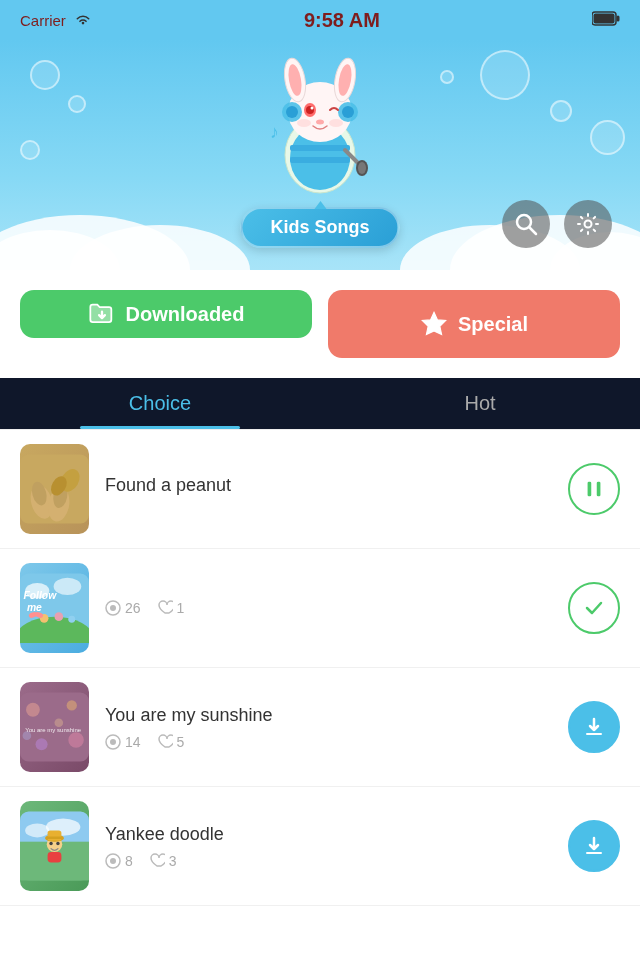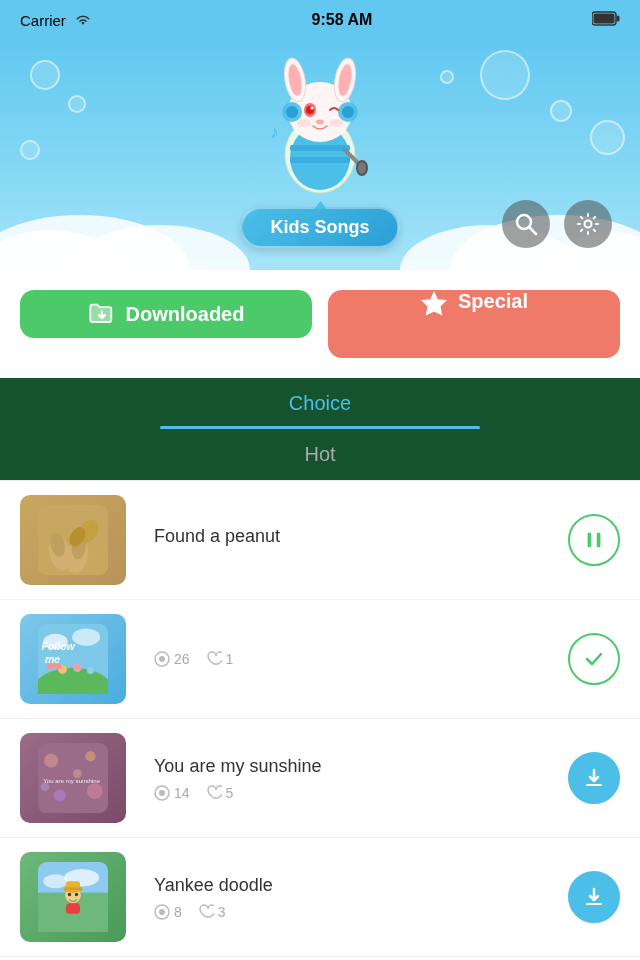--- a/index.html
+++ b/index.html
@@ -7,25 +7,25 @@
     body { width: 640px; height: 960px; font-family: -apple-system, 'Helvetica Neue', sans-serif; overflow: hidden; background: #fff; }
 
     
     .status-bar {
       height: 40px;
       background: #62c8f0;
       display: flex;
       align-items: center;
       justify-content: space-between;
       padding: 0 20px;
-      color: #000000;
+      color: #7f1d1d;
       font-size: 15px;
       font-weight: 500;
     }
-    .status-bar-center { font-weight: 600; font-size: 16px; }
+    .status-bar-center { font-weight: 600; font-size: 20px; }
     .status-icons { display: flex; align-items: center; gap: 8px; }
 
     
     .hero {
       background: linear-gradient(180deg, #62c8f0 0%, #87d9f5 60%, #a8e4f8 100%);
       height: 230px;
       position: relative;
       display: flex;
       align-items: center;
       justify-content: center;
@@ -104,38 +104,37 @@
       color: white;
       font-size: 20px;
       font-weight: 600;
     }
     .btn-special {
       flex: 1;
       background: #f07a6a;
       border-radius: 14px;
       height: 68px;
       display: flex;
-      align-items: flex-start;
+      align-items: center;
       justify-content: center;
       gap: 10px;
       cursor: pointer;
       border: none;
     }
     .btn-special span {
       color: white;
       font-size: 20px;
       font-weight: 600;
     }
 
     
     .tabs {
       display: flex;
       border-bottom: 1px solid #eee;
-      background: #14532d;
-      flex-direction: column;
+      background: #0f172a;
     }
     .tab {
       flex: 1;
       text-align: center;
       padding: 14px 0;
       font-size: 20px;
       color: #aaa;
       cursor: pointer;
       position: relative;
     }
@@ -153,24 +152,24 @@
       border-radius: 2px;
     }
 
     
     .song-list { background: #fff; }
     .song-item {
       display: flex;
       align-items: center;
       padding: 14px 20px;
       border-bottom: 1px solid #f0f0f0;
-      gap: 28px;
+      gap: 16px;
     }
     .song-thumb {
-      width: 106px;
+      width: 69px;
       height: 90px;
       border-radius: 10px;
       flex-shrink: 0;
       overflow: hidden;
       display: flex;
       align-items: center;
       justify-content: center;
       font-size: 30px;
       text-decoration: underline;
     }

